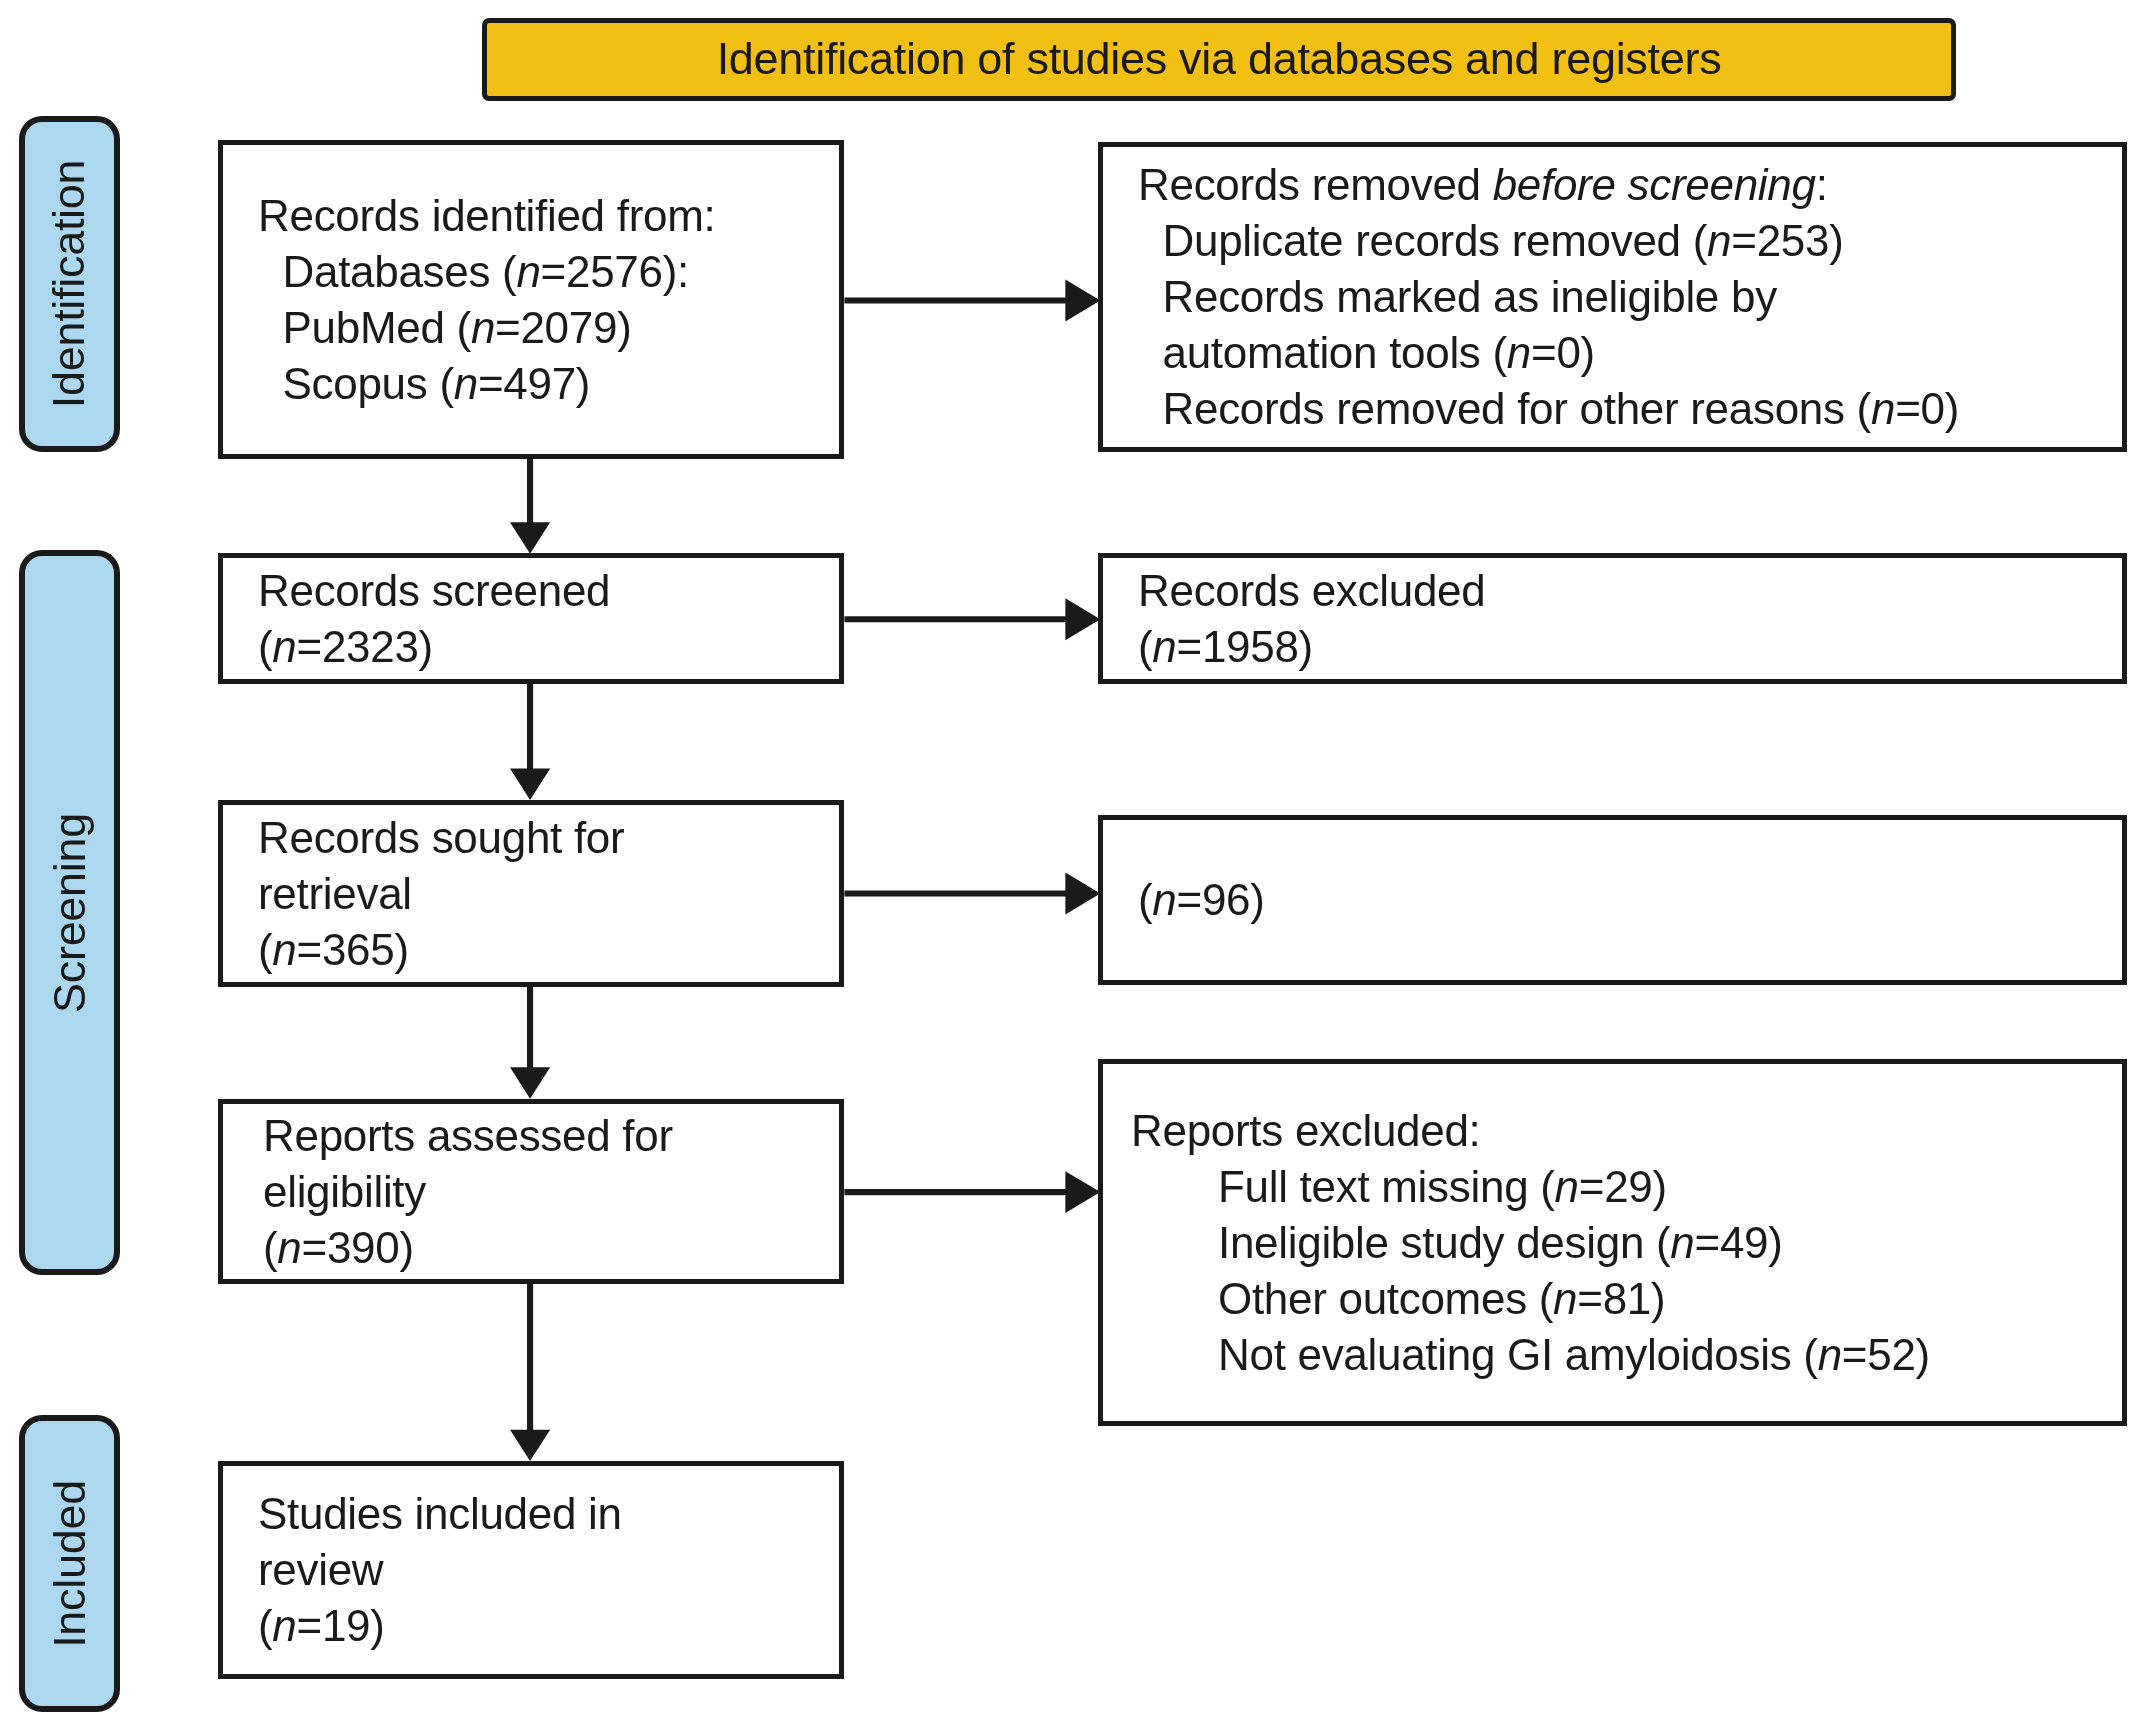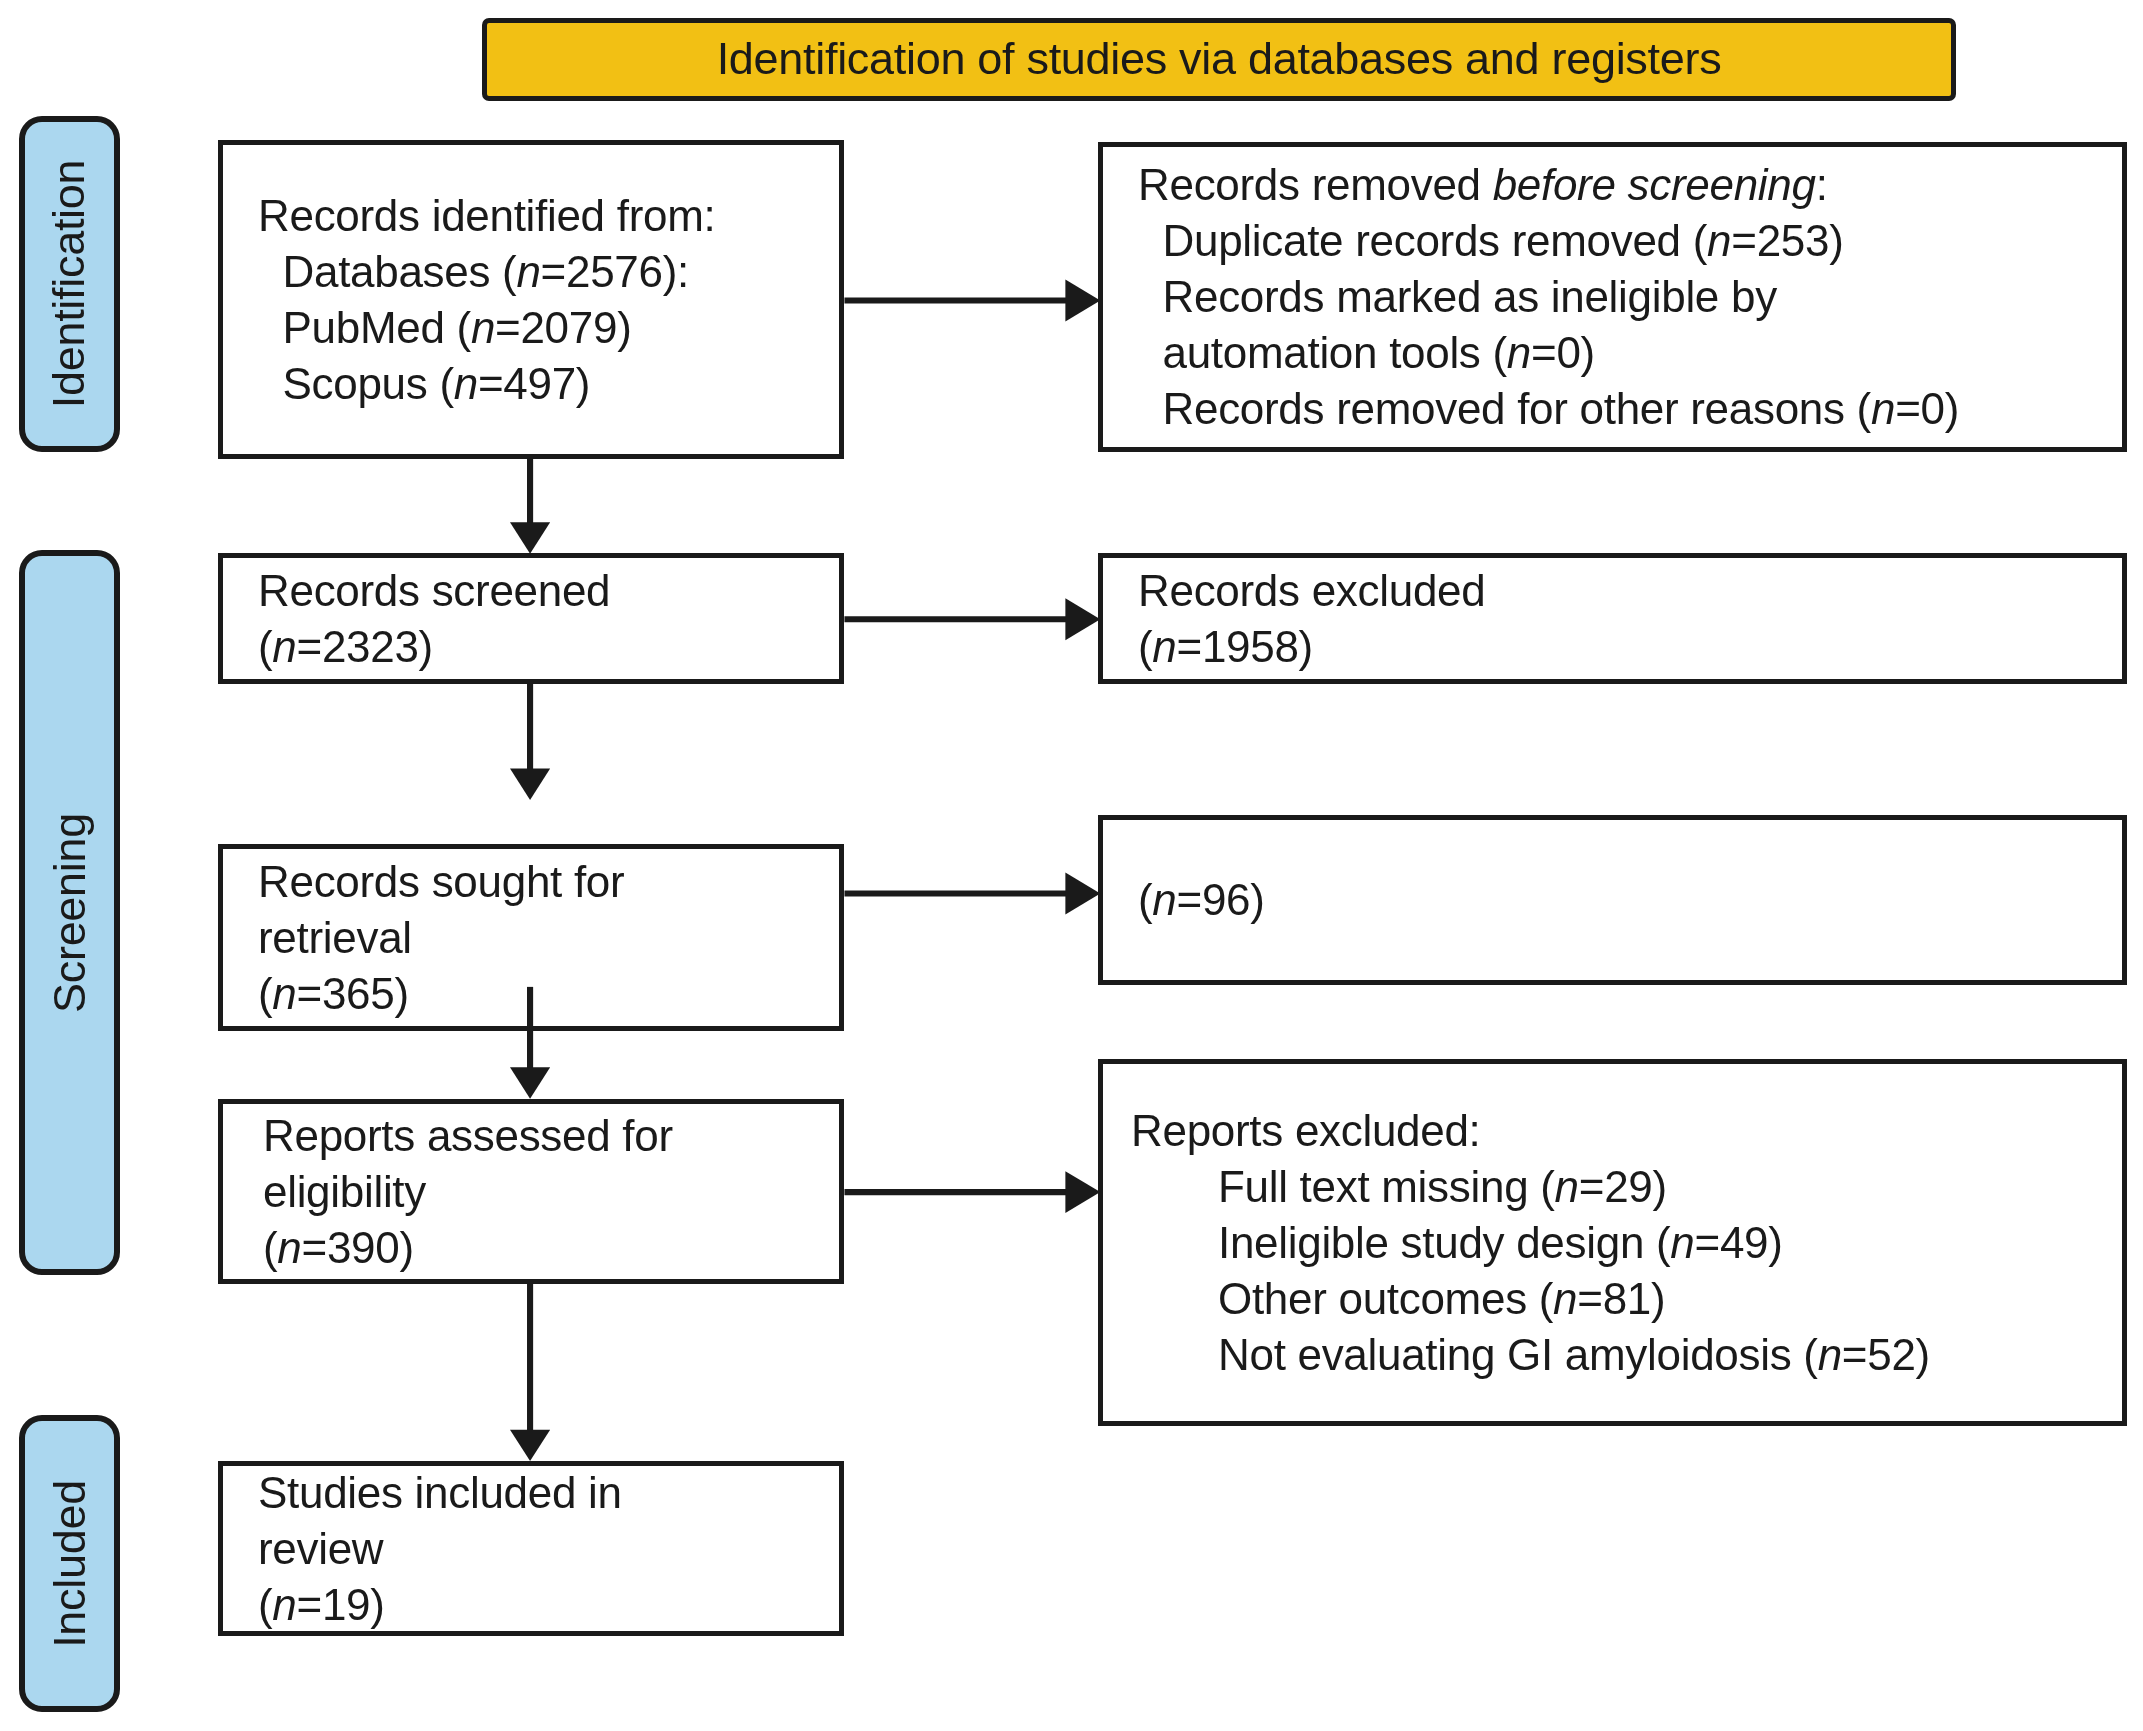--- a/index.html
+++ b/index.html
@@ -66,23 +66,23 @@
     line-height: 56px;
     letter-spacing: -0.3px;
   }
   .box .line { white-space: nowrap; }
   .box .indent-1 { padding-left: 24.5px; }
   .box .indent-2 { padding-left: 87px; }
   .box em { font-style: italic; }
 
   .b-l1 { left: 218px;  top: 140px;  width: 626px;  height: 319px; }
   .b-l2 { left: 218px;  top: 553px;  width: 626px;  height: 131px; }
-  .b-l3 { left: 218px;  top: 800px;  width: 626px;  height: 187px; margin-top: 44px; }
+  .b-l3 { left: 218px;  top: 800px;  width: 626px;  height: 187px; }
   .b-l4 { left: 218px;  top: 1099px; width: 626px;  height: 185px; padding-left: 40px; }
-  .b-l5 { left: 218px;  top: 1461px; width: 626px;  height: 175px; }
+  .b-l5 { left: 218px;  top: 1461px; width: 626px;  height: 218px; }
 
   .b-r1 { left: 1098px; top: 142px;  width: 1029px; height: 310px; }
   .b-r2 { left: 1098px; top: 553px;  width: 1029px; height: 131px; }
   .b-r3 { left: 1098px; top: 815px;  width: 1029px; height: 170px; }
   .b-r4 { left: 1098px; top: 1059px; width: 1029px; height: 367px; padding-left: 28px; }
 
   
   svg.arrows {
     position: absolute; left: 0; top: 0;
     width: 2143px; height: 1731px;

